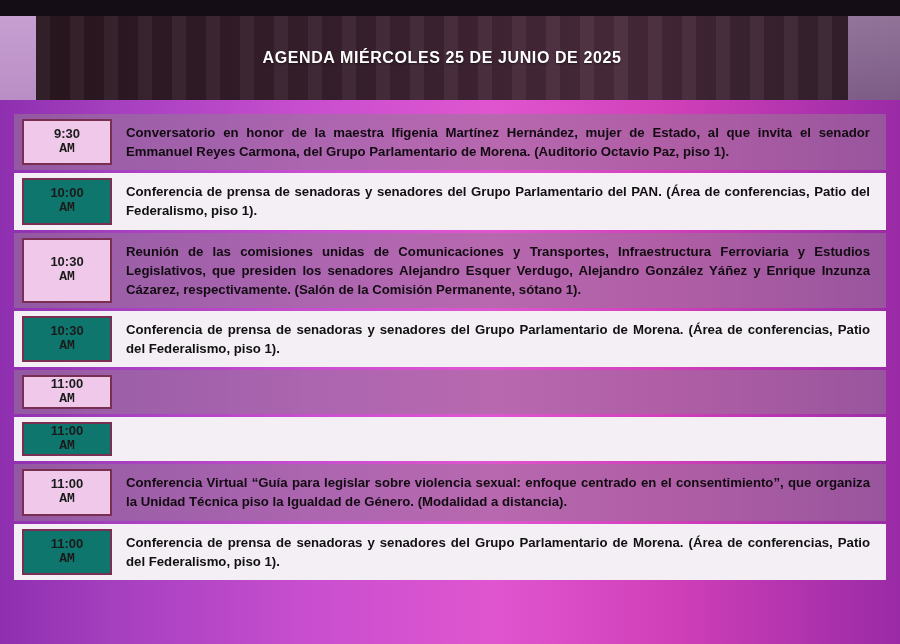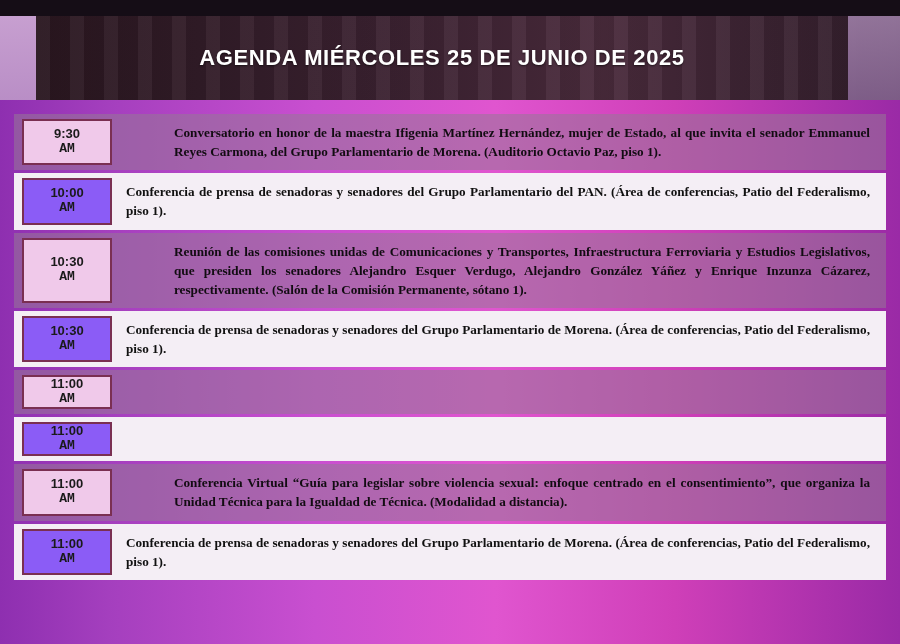--- a/index.html
+++ b/index.html
@@ -81,21 +81,21 @@
     background: repeating-linear-gradient(90deg,
       rgba(255,255,255,0.04) 0px,
       rgba(255,255,255,0.04) 14px,
       rgba(0,0,0,0.08) 14px,
       rgba(0,0,0,0.08) 34px);
     pointer-events: none;
   }
   .header-title {
     position: relative;
     color: #ffffff;
-    font-size: 22px;
+    font-size: 16px;
     font-weight: bold;
     letter-spacing: .6px;
     text-align: center;
     font-family: "Liberation Sans", sans-serif;
     text-shadow: 0 1px 2px rgba(0,0,0,.55);
   }
 
   
   .frame {
     position: absolute;
@@ -117,35 +117,34 @@
   .row {
     display: flex;
     align-items: stretch;
     min-height: 44px;
   }
   .row.light {
     background: #f4eef5;
   }
   .row.dark {
     background: rgba(150,120,150,0.55);
-    gap: 48px;
   }
   .row + .row {
     margin-top: 3px;
   }
 
   .time-cell {
     flex: 0 0 90px;
     display: flex;
     flex-direction: column;
     align-items: center;
     justify-content: center;
     margin: 5px 0 5px 8px;
     border: 2px solid #7a2f52;
-    background: #8b5cf6;
+    background: #0f766e;
     color: #1a1a1a;
     font-weight: bold;
     font-size: 13px;
     line-height: 1.15;
     box-sizing: border-box;
   }
   .row.dark .time-cell {
     background: #f0c9ea;
   }
   .time-cell .hh { display: block; }
@@ -156,21 +155,21 @@
     padding: 9px 16px 9px 14px;
     color: #111111;
     font-size: 13.2px;
     font-weight: bold;
     line-height: 1.45;
     text-align: justify;
     text-justify: inter-word;
     display: flex;
     align-items: center;
     box-sizing: border-box;
-    font-family: Liberation Serif, serif;
+    font-family: Liberation Sans, sans-serif;
   }
   .row.dark .text-cell {
     color: #120c12;
   }
 </style>
 </head>
 <body>
 
 <div class="page">
   <div class="bg"></div>
@@ -222,21 +221,21 @@
           <div class="time-cell">
             <span class="hh">11:00</span>
             <span class="mer">AM</span>
           </div>
         </div>
         <div class="row dark">
           <div class="time-cell">
             <span class="hh">11:00</span>
             <span class="mer">AM</span>
           </div>
-          <div class="text-cell">Conferencia Virtual “Guía para legislar sobre violencia sexual: enfoque centrado en el consentimiento”, que organiza la Unidad Técnica para la Igualdad de Técnica. (Modalidad a distancia).</div>
+          <div class="text-cell">Conferencia Virtual “Guía para legislar sobre violencia sexual: enfoque centrado en el consentimiento”, que organiza la Unidad Técnica piso la Igualdad de Género. (Modalidad a distancia).</div>
         </div>
         <div class="row light">
           <div class="time-cell">
             <span class="hh">11:00</span>
             <span class="mer">AM</span>
           </div>
           <div class="text-cell">Conferencia de prensa de senadoras y senadores del Grupo Parlamentario de Morena. (Área de conferencias, Patio del Federalismo, piso 1).</div>
         </div>
       </div>
   </div>

